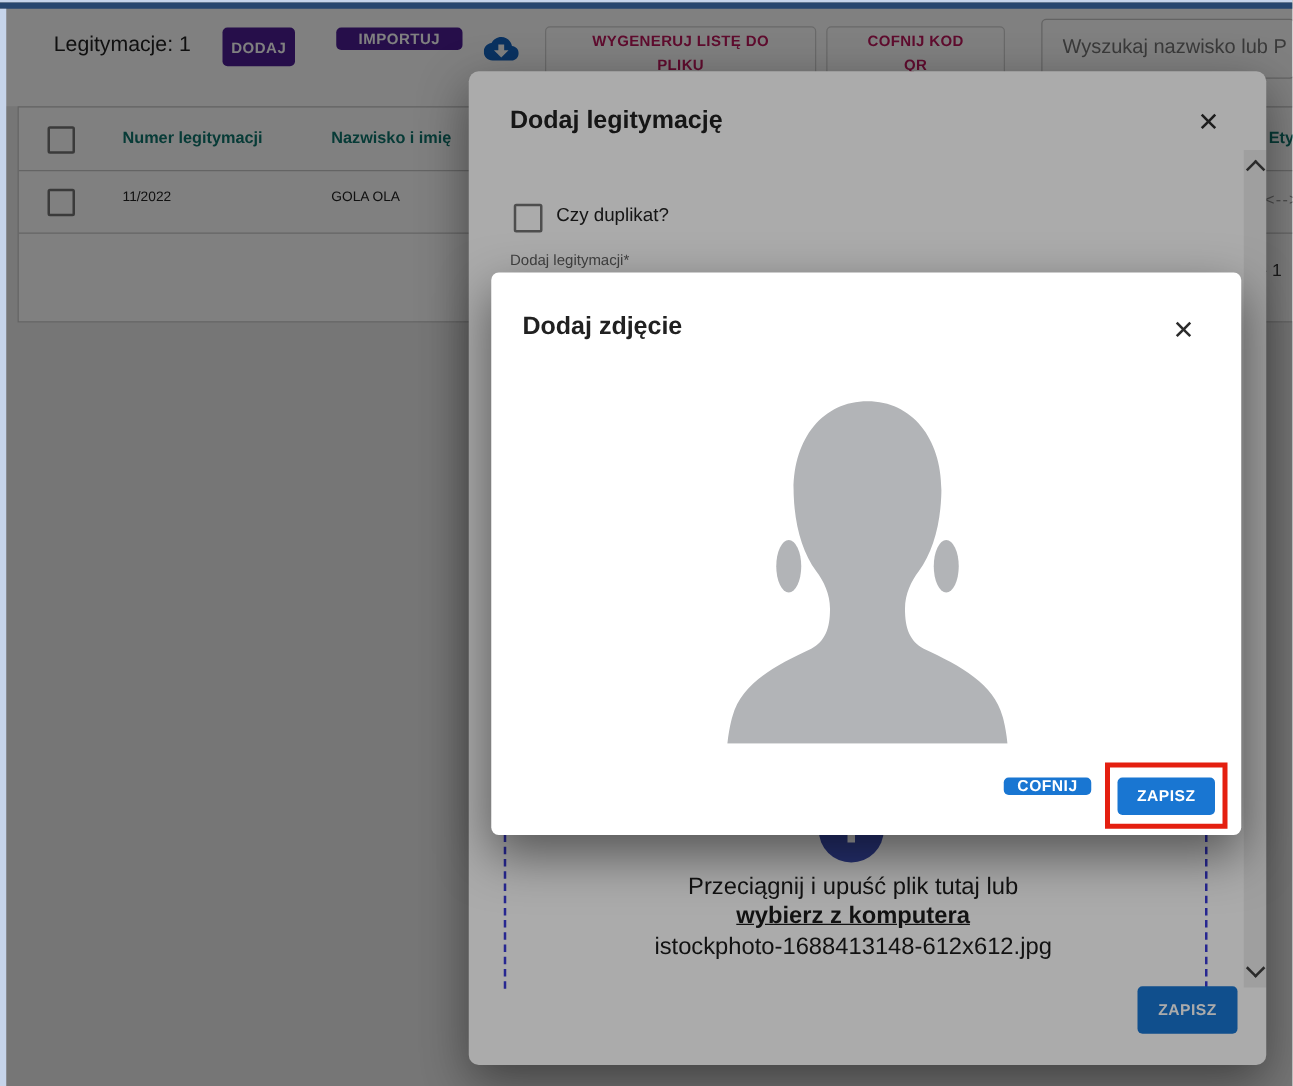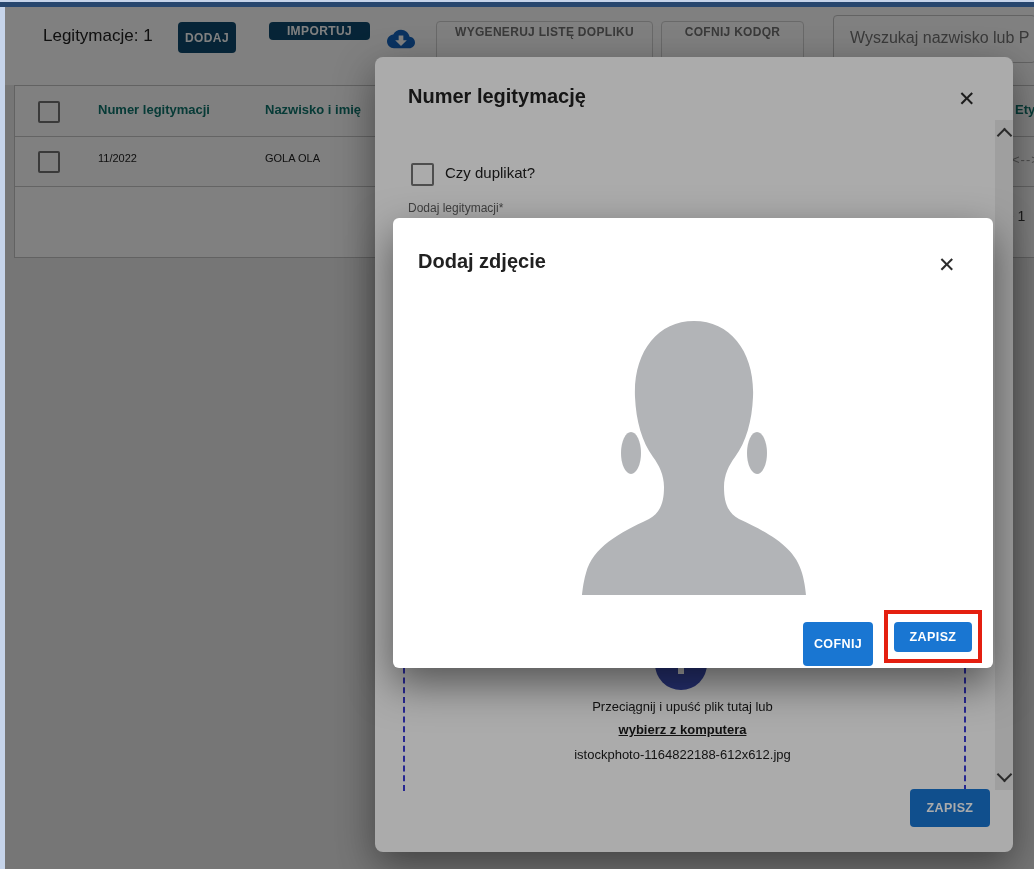--- a/index.html
+++ b/index.html
@@ -1,29 +1,29 @@
 <!DOCTYPE html>
 <html lang="pl"><head>
 <meta charset="utf-8">
 <style>
   html,body{margin:0;padding:0;width:1034px;height:869px;overflow:hidden;
     font-family:"Liberation Sans",sans-serif;background:#ececec;position:relative;}
   
   #page{position:absolute;inset:0;z-index:1;background:#ececec;}
   #header-band{position:absolute;left:0;top:0;width:1034px;height:85px;background:#ffffff;}
   #page-title{position:absolute;left:22px;top:26px;font-size:17px;font-weight:400;color:#212121;margin-left:21px;}
-  .blue-btn{position:absolute;background:#0c4a6e;color:#fff;font-size:12px;font-weight:700;
+  .blue-btn{position:absolute;background:#4c1d95;color:#fff;font-size:12px;font-weight:700;
     letter-spacing:.4px;border:none;border-radius:4px;display:flex;align-items:center;
     justify-content:center;cursor:pointer;}
   #btn-dodaj{left:178px;top:22px;width:58px;height:31px;}
   #btn-importuj{left:269px;top:22px;width:101px;height:18px;}
   #btn-cloud{left:386px;top:25px;width:30px;height:30px;background:none;border:none;padding:0;}
   .white-btn{position:absolute;background:#ffffff;border:1px solid #d2d2d2;border-radius:4px;
-    color:#737373;font-size:12px;font-weight:700;text-align:center;line-height:1.55;
-    display:flex;flex-direction:row;justify-content:center;cursor:pointer;letter-spacing:.3px;}
+    color:#be185d;font-size:12px;font-weight:700;text-align:center;line-height:1.55;
+    display:flex;flex-direction:column;justify-content:center;cursor:pointer;letter-spacing:.3px;}
   #btn-wygeneruj{left:436px;top:21px;width:217px;height:44px;}
   #btn-pobierz{left:661px;top:21px;width:143px;height:44px;}
   #search-box{left:833px;top:15px;width:201px;height:46px;position:absolute;
     background:#fff;border:1px solid #c6c6c6;border-radius:4px;}
   #search-box input{border:none;outline:none;width:180px;margin:12px 0 0 14px;
     font-size:16px;color:#757575;font-family:"Liberation Sans",sans-serif;background:transparent;}
   
   #table-card{position:absolute;left:14px;top:85px;width:1026px;height:171px;
     background:#fff;border:1px solid #c4c4c4;}
   #table-head{position:absolute;left:0;top:0;width:100%;height:50px;border-bottom:1px solid #c9c9c9;}
@@ -45,41 +45,41 @@
   #dup-cb{left:36px;top:106px;width:19px;height:19px;}
   #dup-label{position:absolute;left:70px;top:107px;font-size:15px;color:#212121;}
   #numer-label{position:absolute;left:33px;top:144px;font-size:12px;color:#616161;}
   #dropzone{position:absolute;left:28px;top:503px;width:559px;height:231px;
     border-left:2px dashed #3b3bd8;border-right:2px dashed #3b3bd8;}
   #upload-circle{position:absolute;left:280px;top:581px;width:52px;height:52px;border-radius:50%;
     background:#3949ab;display:flex;align-items:center;justify-content:center;cursor:pointer;}
   #upload-arrow{width:0;height:0;border-left:8px solid transparent;border-right:8px solid transparent;
     border-bottom:10px solid #fff;position:relative;top:-4px;}
   #upload-arrow::after{content:"";position:absolute;left:-3px;top:10px;width:6px;height:9px;background:#fff;}
-  .dz-text{position:absolute;width:559px;left:28px;text-align:center;font-size:13px;color:#1b1b1b;}
+  .dz-text{position:absolute;width:559px;left:28px;text-align:center;font-size:19px;color:#1b1b1b;}
   #dz-line1{top:642px;}
   #dz-link{top:665px;text-decoration:underline;cursor:pointer;font-weight:bold;}
   #dz-file{top:690px;}
   .save-btn{position:absolute;background:#1976d2;color:#fff;font-weight:700;font-size:12.5px;
     letter-spacing:.4px;border:none;border-radius:4px;display:flex;align-items:center;
     justify-content:center;cursor:pointer;}
   #modal1-save{left:535px;top:732px;width:80px;height:38px;}
   
   #m1-scroll{position:absolute;left:620px;top:63px;width:18px;height:670px;background:rgba(0,0,0,.07);}
   .chev{position:absolute;left:4px;width:9px;height:9px;border-left:2.5px solid #3f3f3f;
     border-top:2.5px solid #3f3f3f;cursor:pointer;}
   #chev-up{top:10px;transform:rotate(45deg);}
   #chev-down{bottom:10px;transform:rotate(225deg);}
   
   #modal2{position:absolute;left:393px;top:218px;width:600px;height:450px;background:#fff;
     border-radius:6px;z-index:20;box-shadow:0 16px 40px rgba(0,0,0,.5);}
   #modal2-title{position:absolute;left:25px;top:32px;font-size:20px;font-weight:700;color:#212121;}
   #modal2-close{left:545px;top:36px;}
   #avatar-box{position:absolute;left:178px;top:77px;width:246px;height:300px;background:#fff;overflow:hidden;}
-  #modal2-cofnij{left:410px;top:404px;width:70px;height:44px;}
+  #modal2-cofnij{left:410px;top:404px;width:70px;height:14px;}
   #modal2-zapisz{left:501px;top:404px;width:78px;height:30px;}
   #red-box{position:absolute;left:491px;top:392px;width:90px;height:45px;
     border:4px solid #e41f10;pointer-events:none;}
   
   #frame-topline{position:absolute;left:0;top:0;width:1034px;height:2px;background:#c6d4ea;z-index:50;}
   #frame-topbar{position:absolute;left:0;top:2px;width:1034px;height:5px;background:#27466e;z-index:50;}
   #frame-left{position:absolute;left:0;top:7px;width:5px;height:862px;background:#c6d4ea;z-index:50;}
 </style>
 </head>
 <body>
@@ -125,35 +125,35 @@
       <div class="td" style="left:250px;">GOLA OLA</div>
       <div id="etyk-icon">&lt;--&gt;</div>
     </div>
     <div id="pagination-frag">- 1</div>
   </div>
 </div>
 
 <div id="overlay1"></div>
 
 <div id="modal1">
-  <div id="modal1-title">Numer legitymację</div>
+  <div id="modal1-title">Dodaj legitymację</div>
   <div id="modal1-close" class="close-x">✕</div>
 
   <div id="dup-cb" class="cb"></div>
   <div id="dup-label">Czy duplikat?</div>
 
   <div id="numer-label">Dodaj legitymacji*</div>
 
   <div id="dropzone"></div>
   <div id="upload-circle">
     <div id="upload-arrow"></div>
   </div>
   <div id="dz-line1" class="dz-text">Przeciągnij i upuść plik tutaj lub</div>
   <div id="dz-link" class="dz-text">wybierz z komputera</div>
-  <div id="dz-file" class="dz-text">istockphoto-1164822188-612x612.jpg</div>
+  <div id="dz-file" class="dz-text">istockphoto-1688413148-612x612.jpg</div>
 
   <button id="modal1-save" class="save-btn">ZAPISZ</button>
 
   <div id="m1-scroll">
     <div id="chev-up" class="chev"></div>
     <div id="chev-down" class="chev"></div>
   </div>
 </div>
 
 <div id="overlay2"></div>

